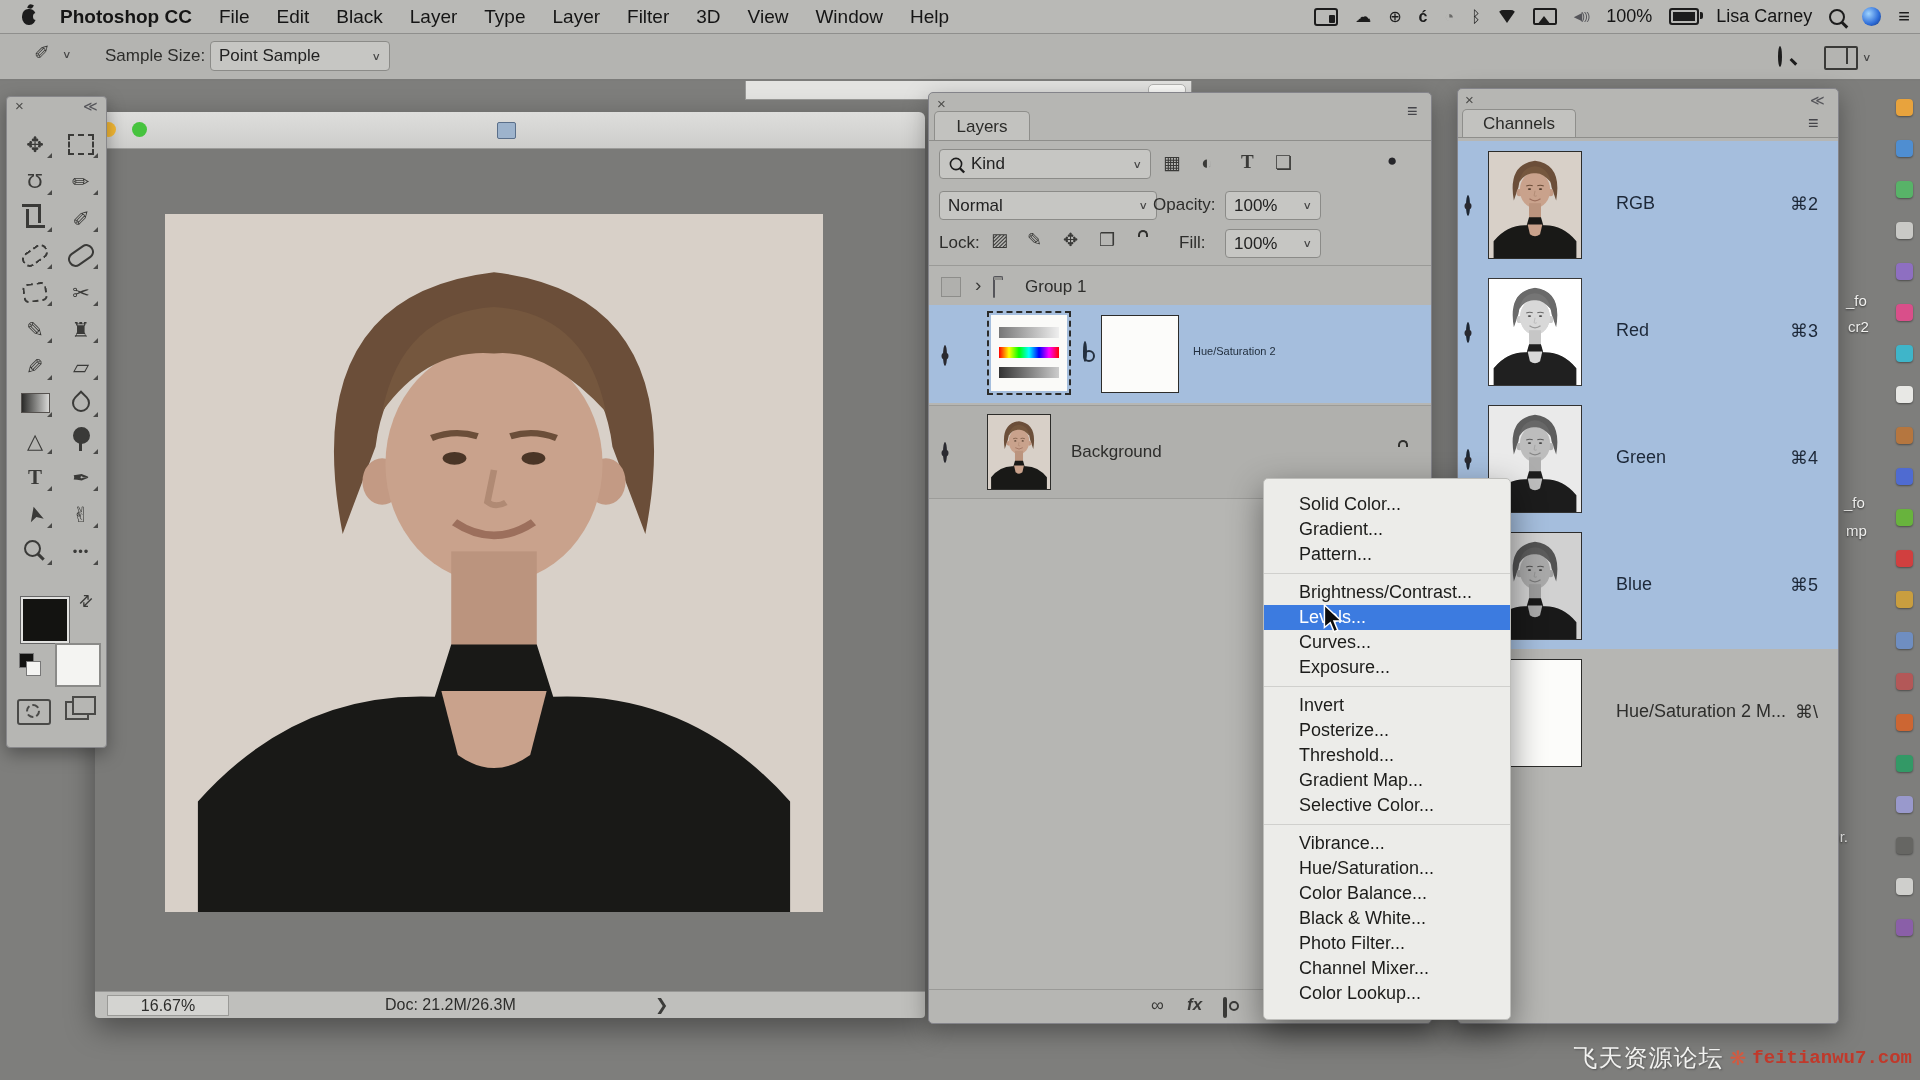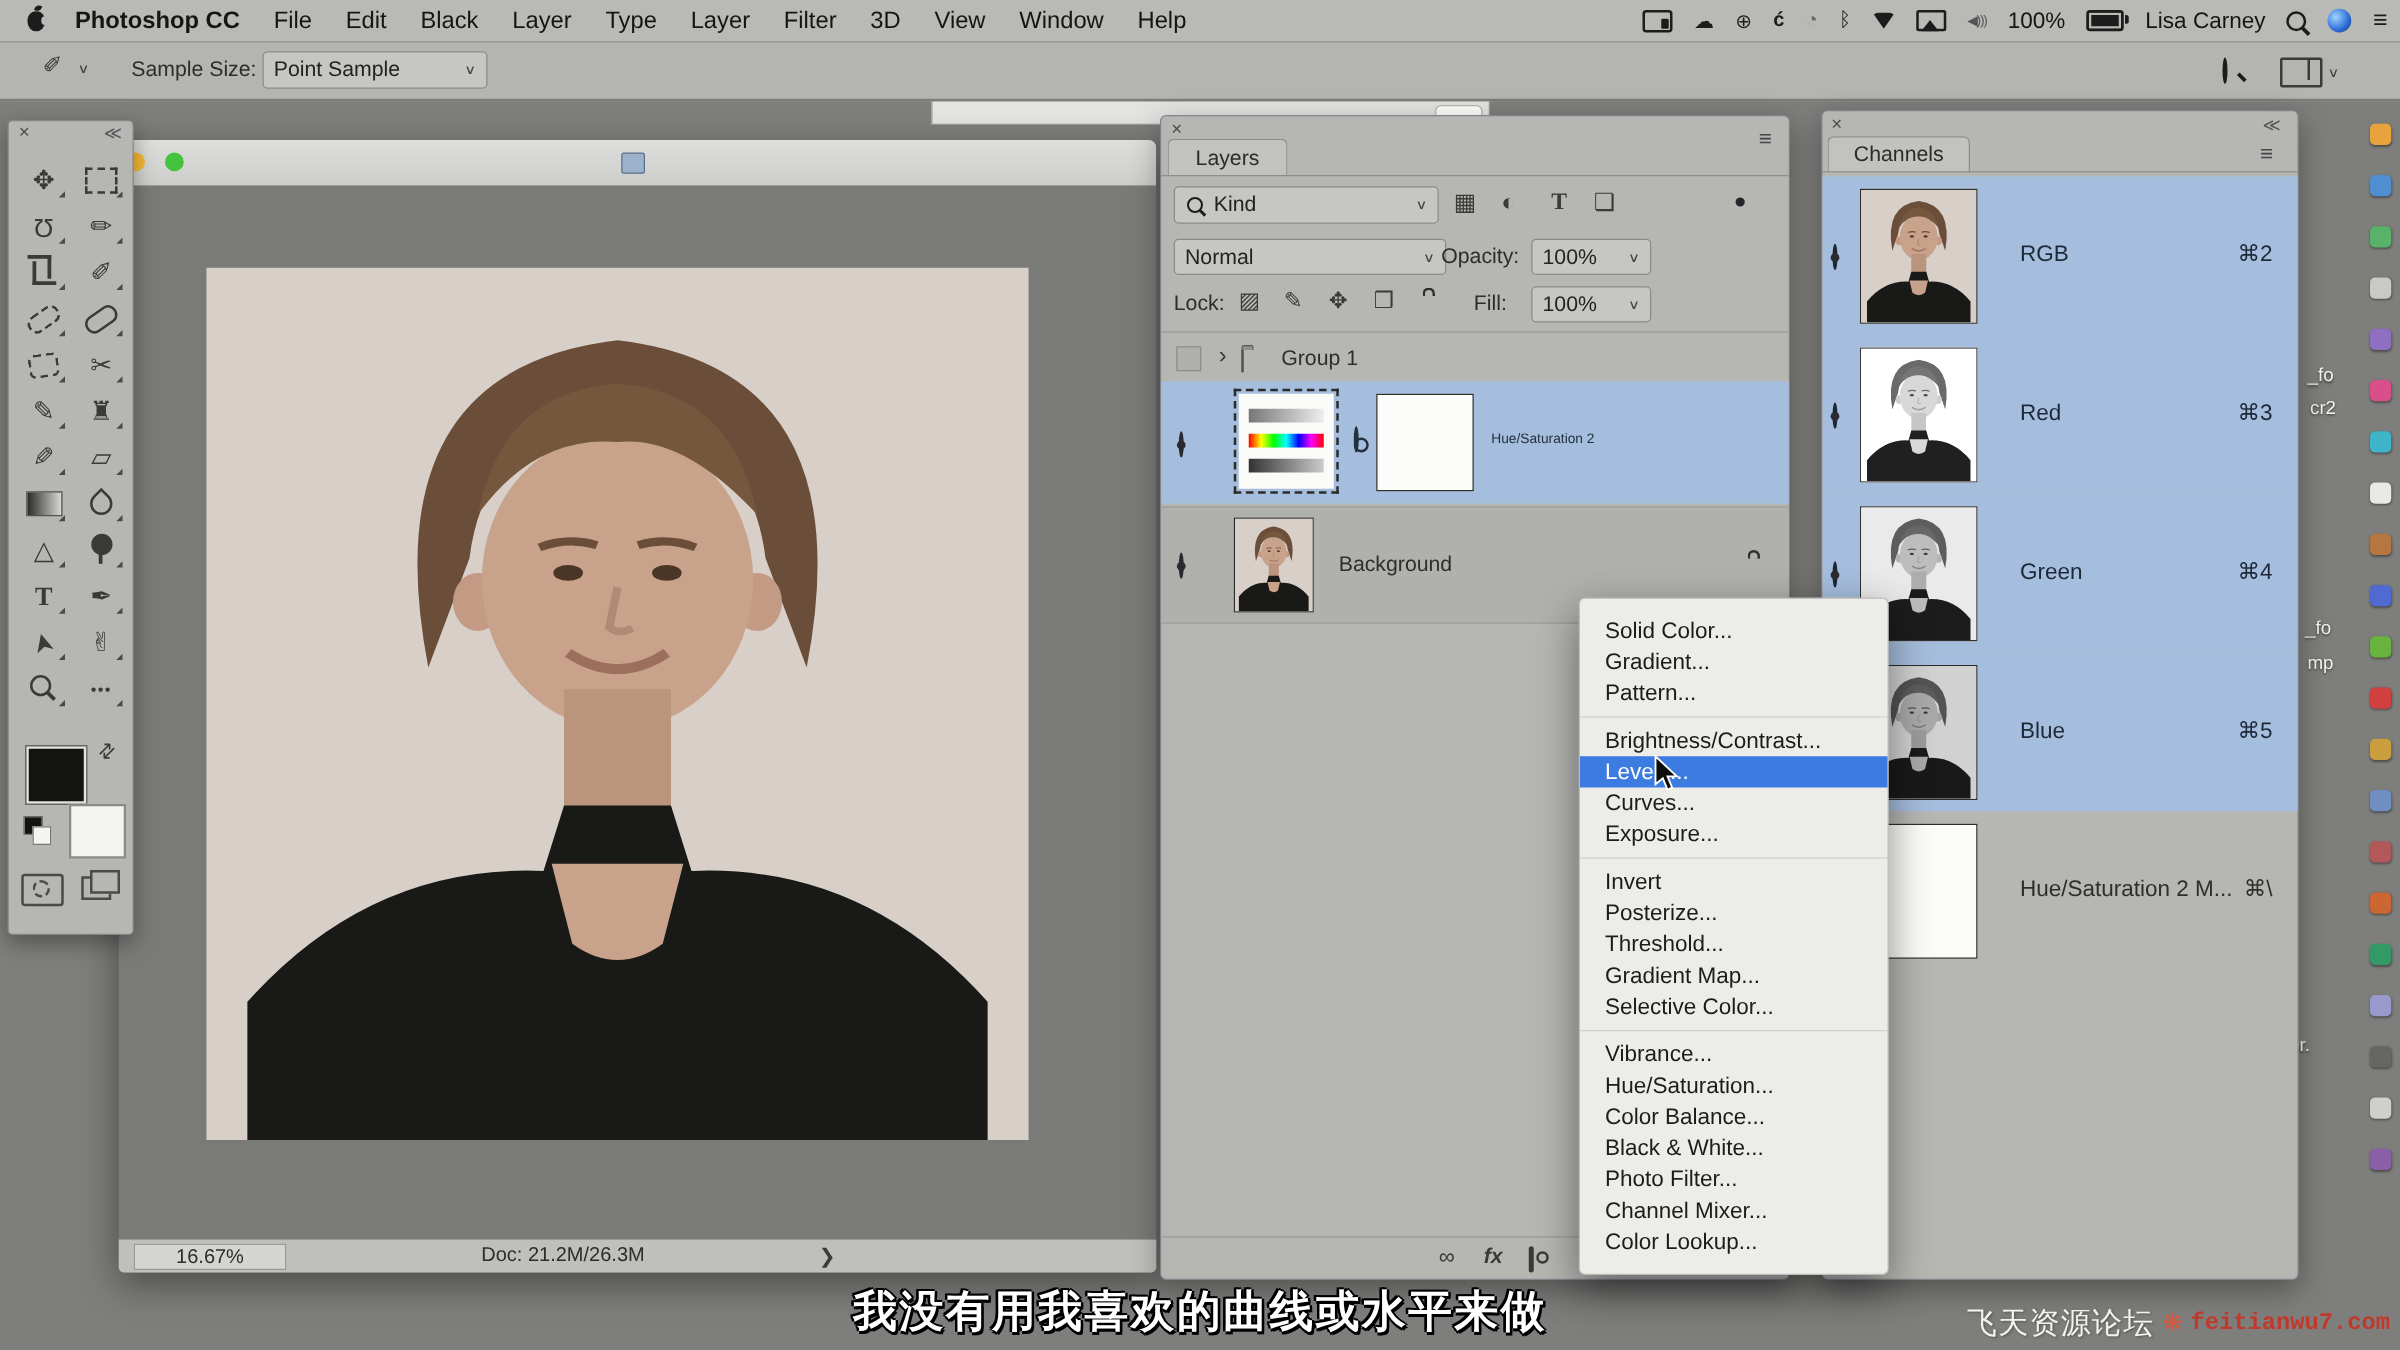--- a/index.html
+++ b/index.html
@@ -98,21 +98,21 @@
   .gray1{filter:grayscale(1) brightness(1.28);}
   .gray2{filter:grayscale(1) brightness(1.12);}
   .gray3{filter:grayscale(1) brightness(1.0);}
   .adjbar{position:absolute;left:8px;right:8px;height:11px;}
 
   
   #popup{left:1263px;top:478px;width:246px;background:#ecece9;border:1px solid #bdbdba;border-radius:5px;
     box-shadow:0 12px 34px rgba(0,0,0,.45);padding:7px 0;z-index:60;}
   .pgroup{padding:6px 0;}
   .pgroup + .pgroup{border-top:1px solid #d0d0cd;}
-  .pitem{height:25px;line-height:25px;padding-left:20px;font-size:18px;color:#1c1c1a;white-space:nowrap;}
+  .pitem{height:25px;line-height:25px;padding-left:35px;font-size:18px;color:#1c1c1a;white-space:nowrap;}
   .pitem.hl{background:#3c7be0;color:#fff;}
 
   
   #subtitle{left:0;top:1026px;width:1920px;text-align:center;font-size:35px;font-weight:bold;color:#fff;z-index:80;
     text-shadow:-2px 0 0 #000,2px 0 0 #000,0 -2px 0 #000,0 2px 0 #000,2px 2px 0 #000,-2px -2px 0 #000;letter-spacing:2px;}
   #watermark{right:8px;top:1042px;display:flex;align-items:center;gap:6px;z-index:85;}
   #wm-site{font-size:24px;color:#f2f2f0;text-shadow:1px 1px 2px #555;letter-spacing:1px;}
   #wm-logo{font-size:20px;color:#d4593f;}
   #wm-url{font-size:19px;font-weight:bold;color:#c0392b;font-family:"Liberation Mono","DejaVu Sans Mono",monospace;}
   .dtlabel{position:absolute;font-size:15px;color:#f4f4f2;text-shadow:0 1px 2px #333;z-index:15;}
@@ -494,20 +494,19 @@
     <span class="dockicon" style="background:#666663"></span>
     <span class="dockicon" style="background:#cfcfcc"></span>
     <span class="dockicon" style="background:#8a5fa8"></span>
   </div>
   <span class="dtlabel" style="left:1846px;top:292px">_fo</span>
   <span class="dtlabel" style="left:1848px;top:318px">cr2</span>
   <span class="dtlabel" style="left:1844px;top:494px">_fo</span>
   <span class="dtlabel" style="left:1846px;top:522px">mp</span>
   <span class="dtlabel" style="left:1828px;top:828px">lor.</span>
 
-  <div id="subtitle" class="ab">我没有用我喜欢的曲线或水平来做</div>
   <div id="watermark" class="ab">
     <span id="wm-site">飞天资源论坛</span>
     <span id="wm-logo">❋</span>
     <span id="wm-url">feitianwu7.com</span>
   </div>
 
 </div>
 
 </body></html>

